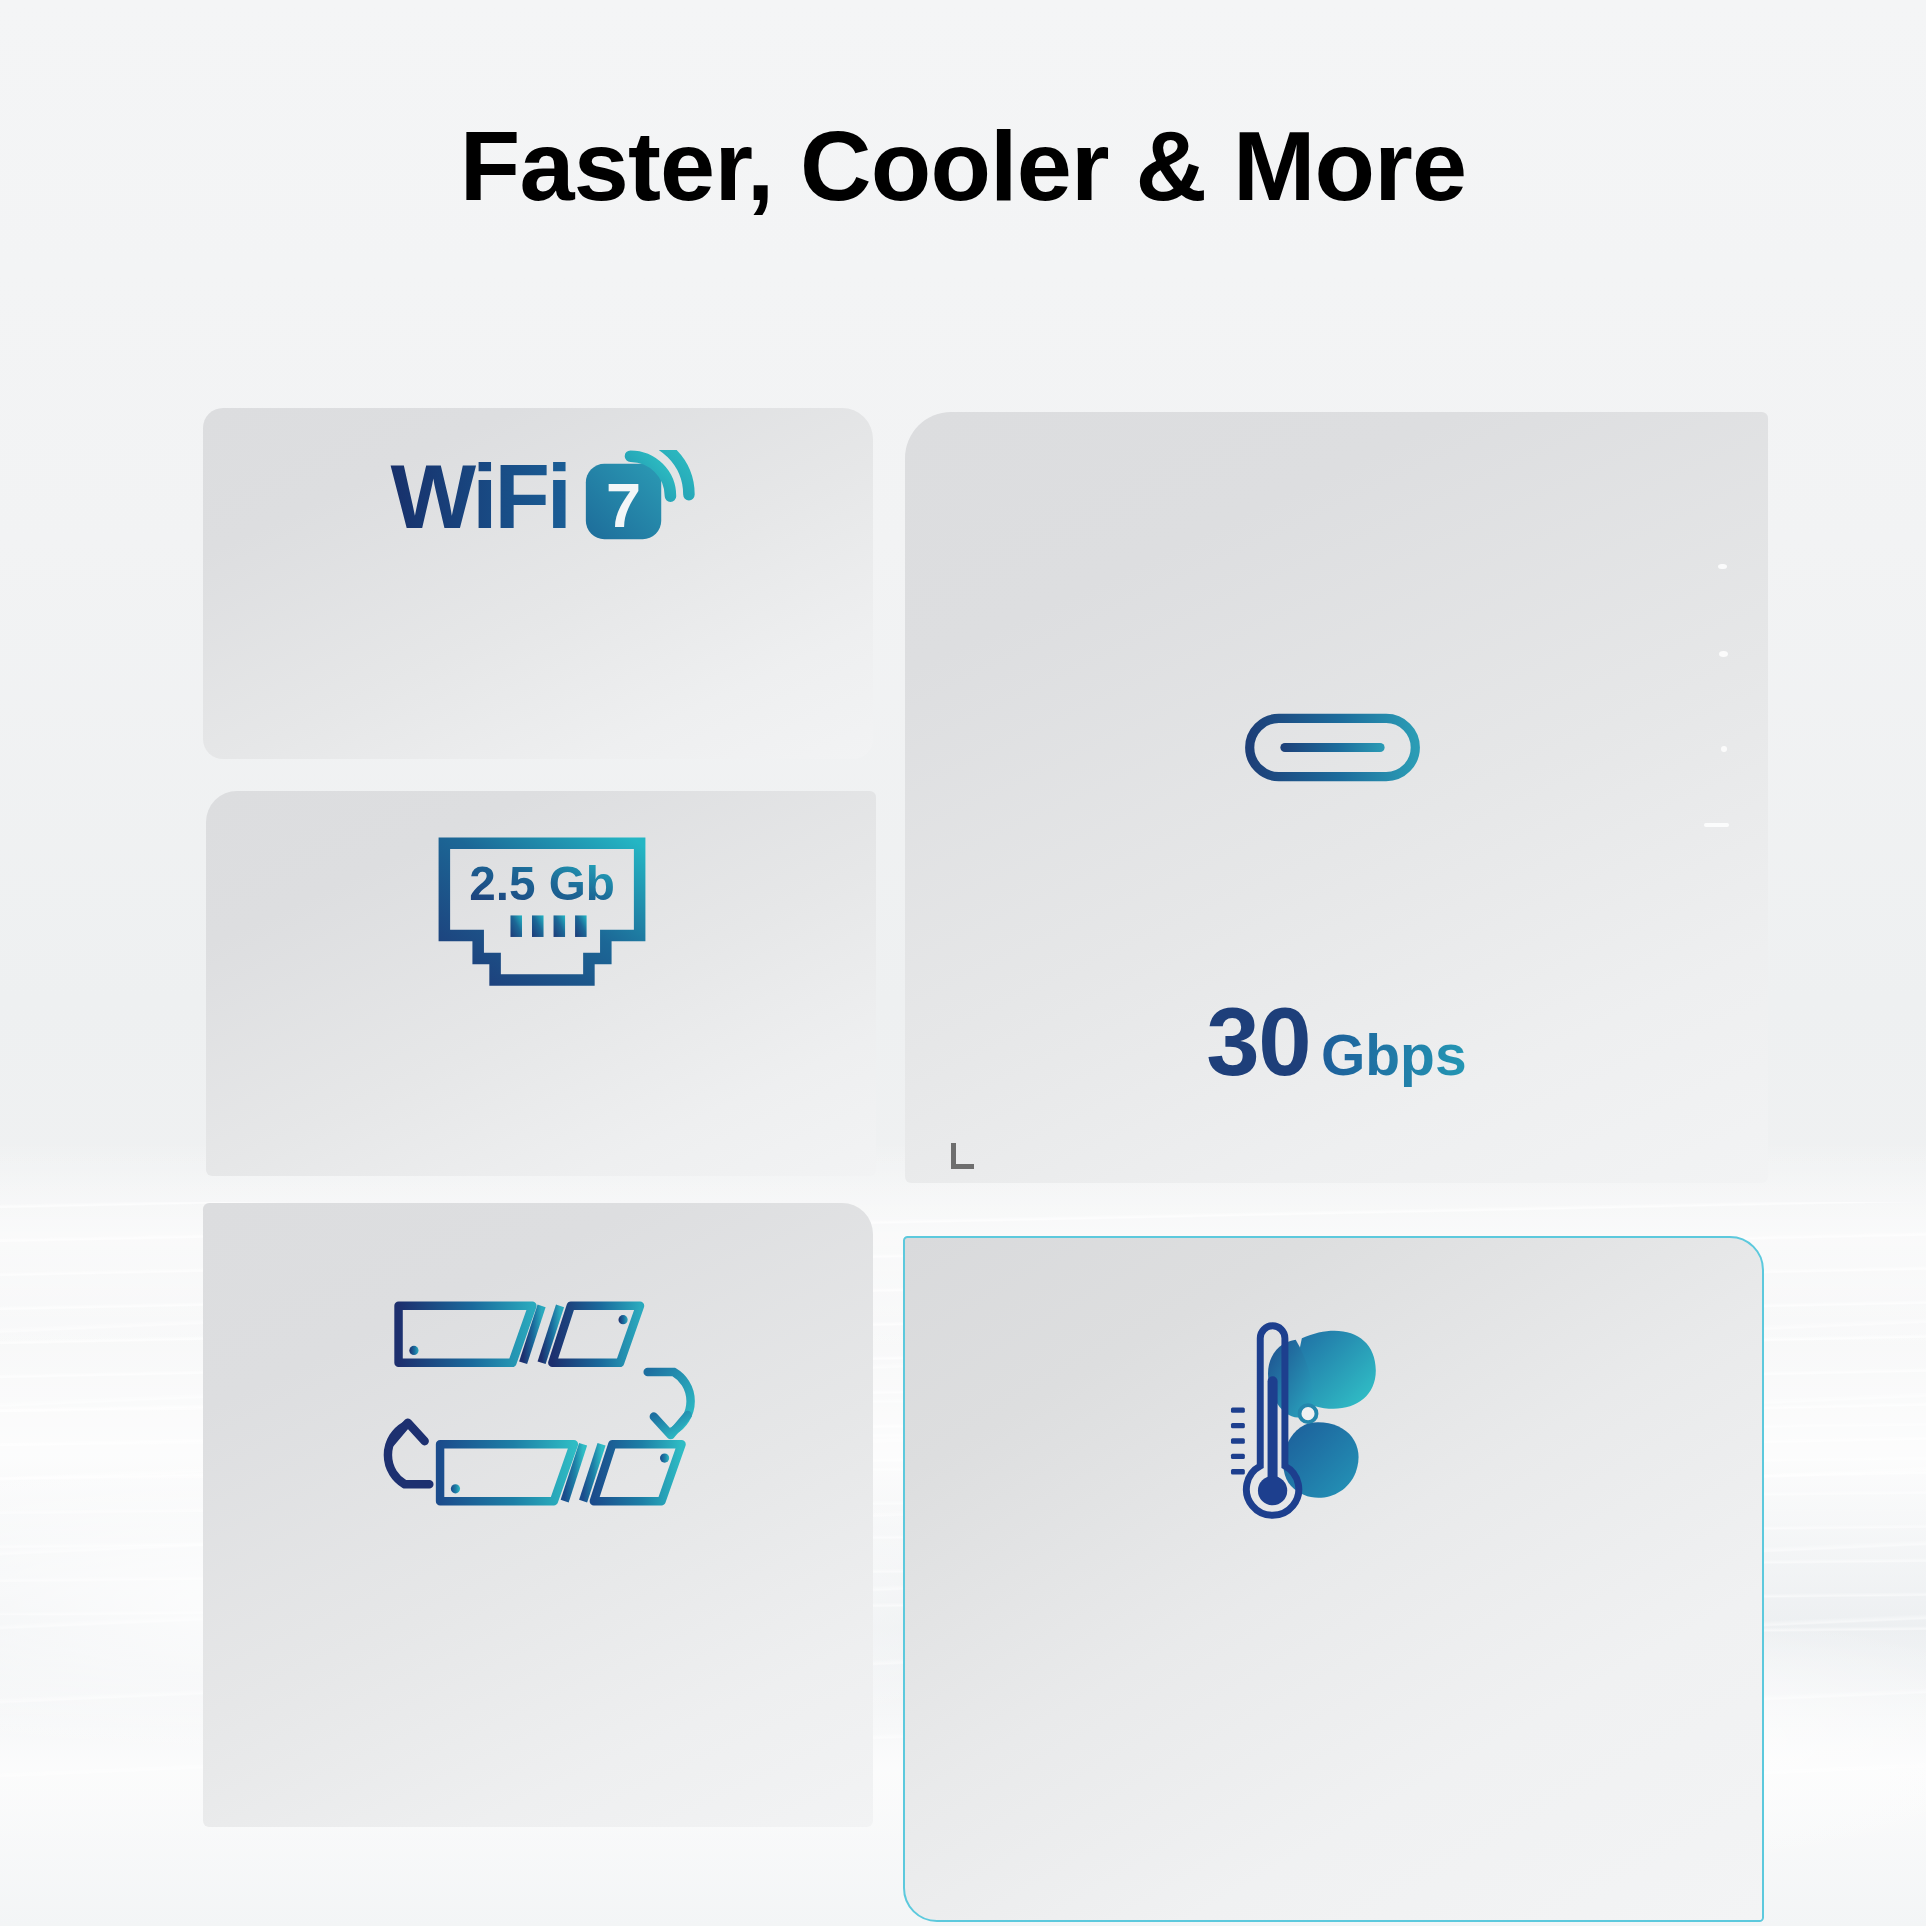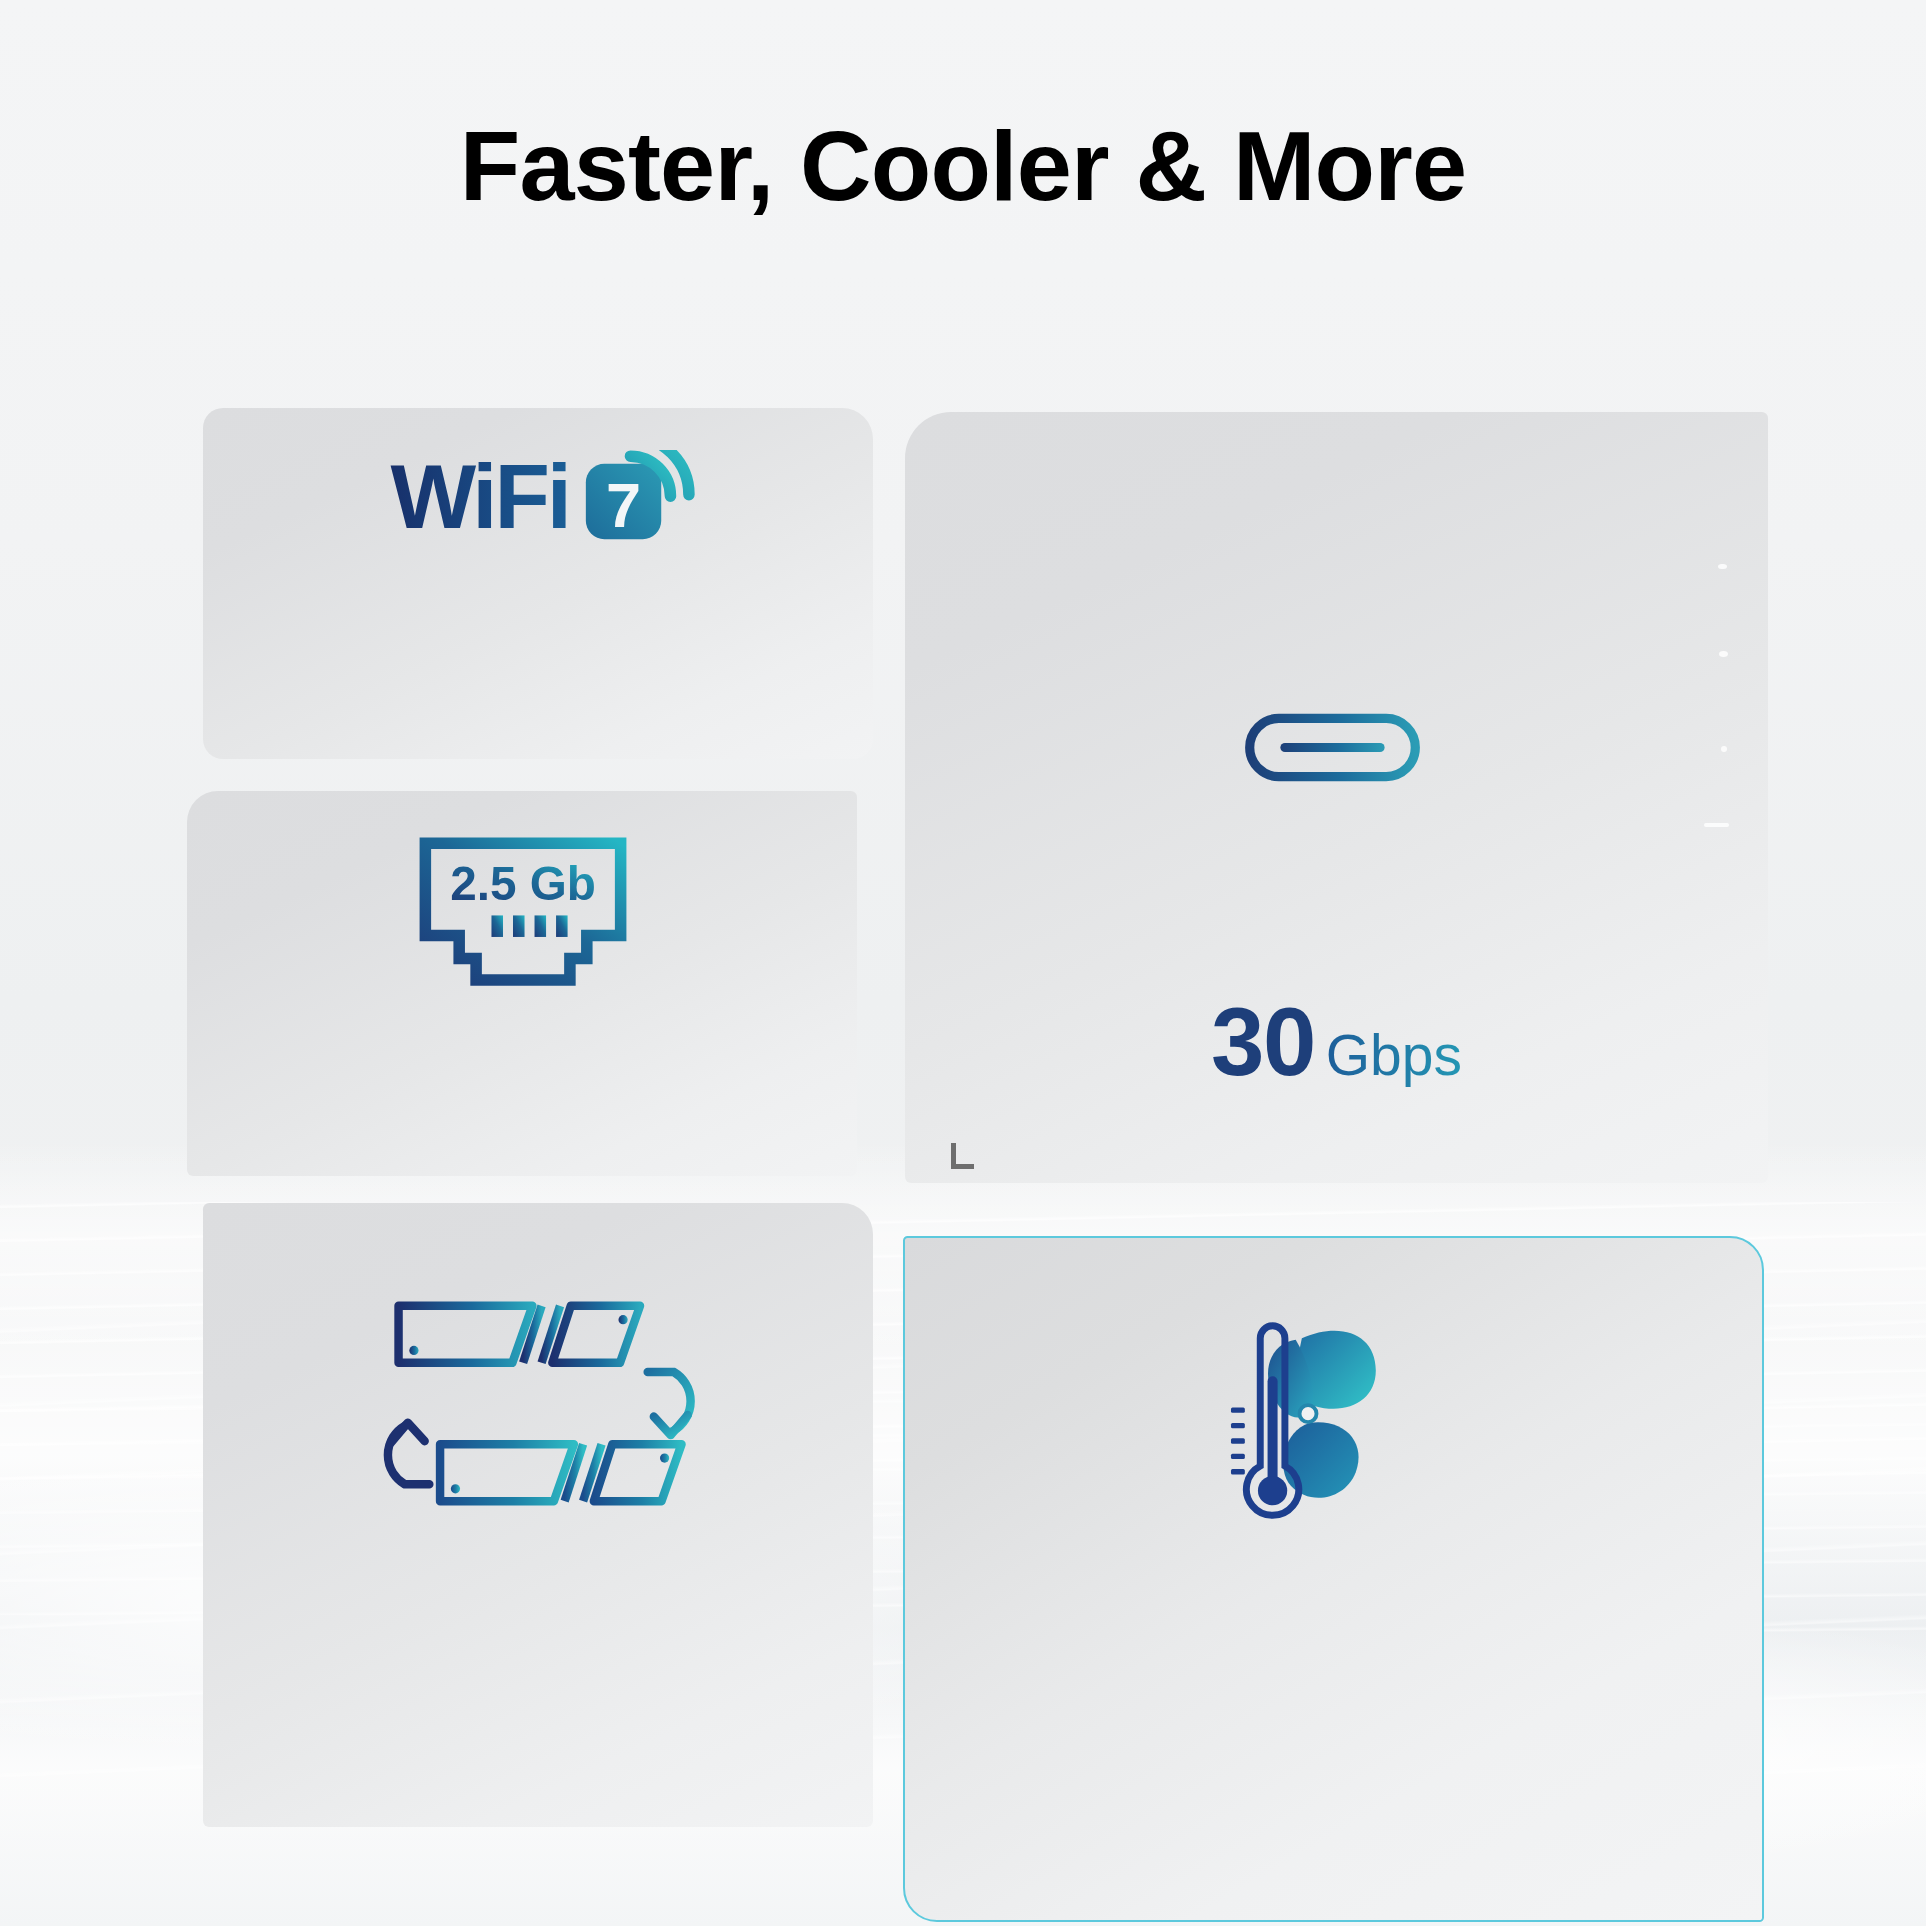--- a/index.html
+++ b/index.html
@@ -68,21 +68,21 @@
 
   
   #card-wifi{
     left:203px; top:408px; width:670px; height:351px;
     border-radius:20px 31px 20px 20px;
   }
   #wifi-logo{ position:absolute; left:187px; top:42px; width:324px; height:100px; }
 
   
   #card-eth{
-    left:187px; top:791px; width:670px; height:385px;
+    left:206px; top:791px; width:670px; height:385px;
     border-radius:31px 6.2px 6.2px 6.2px;
   }
   #eth-icon{ position:absolute; left:232px; top:46px; width:208px; height:173px; }
 
   
   #card-m2{
     left:203px; top:1203px; width:670px; height:624px;
     border-radius:6.2px 31px 6.2px 6.2px;
   }
   #m2-icon{ position:absolute; left:166px; top:89px; width:339px; height:223px; }
@@ -91,21 +91,21 @@
   #card-usb{
     left:905px; top:412px; width:863px; height:771px;
     border-radius:46px 6.2px 6.2px 6.2px;
   }
   #gbps-row{
     position:absolute; left:0; right:0; top:582px;
     text-align:center; line-height:1;
   }
   #gbps-num{ font-size:96px; font-weight:bold; color:#1e3f7a; letter-spacing:-1.5px; }
   #gbps-unit{
-    font-size:57px; font-weight:normal; margin-left:10.8px;
+    font-size:57px; font-weight:bold; margin-left:10.8px;
     background:linear-gradient(90deg,#1d5e9a 0%,#2497b4 100%);
     -webkit-background-clip:text; background-clip:text; color:transparent;
   }
   #usbc-icon{ position:absolute; left:339px; top:301px; width:177px; height:69px; }
   .dot{
     position:absolute; background:#ffffff; border-radius:50%;
     opacity:.85; filter:blur(0.5px);
   }
   #corner-L{
     position:absolute; left:951px; top:1143px; width:23px; height:26px;

